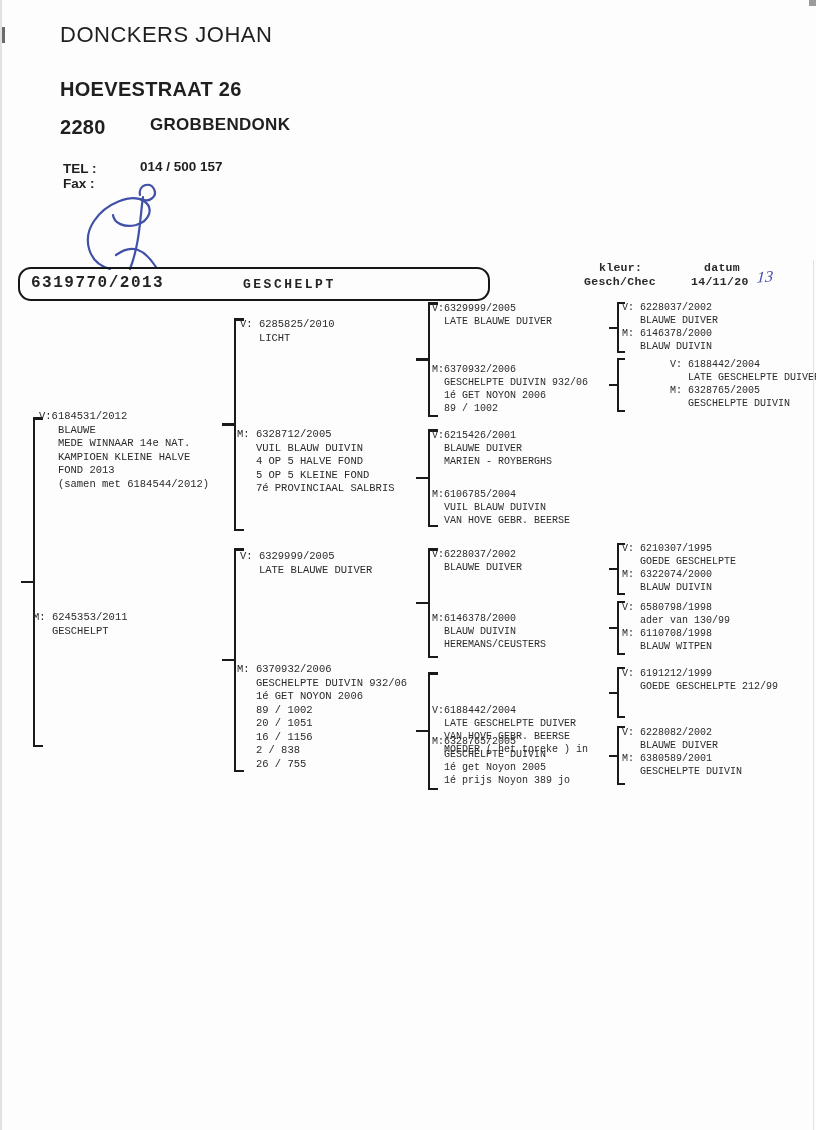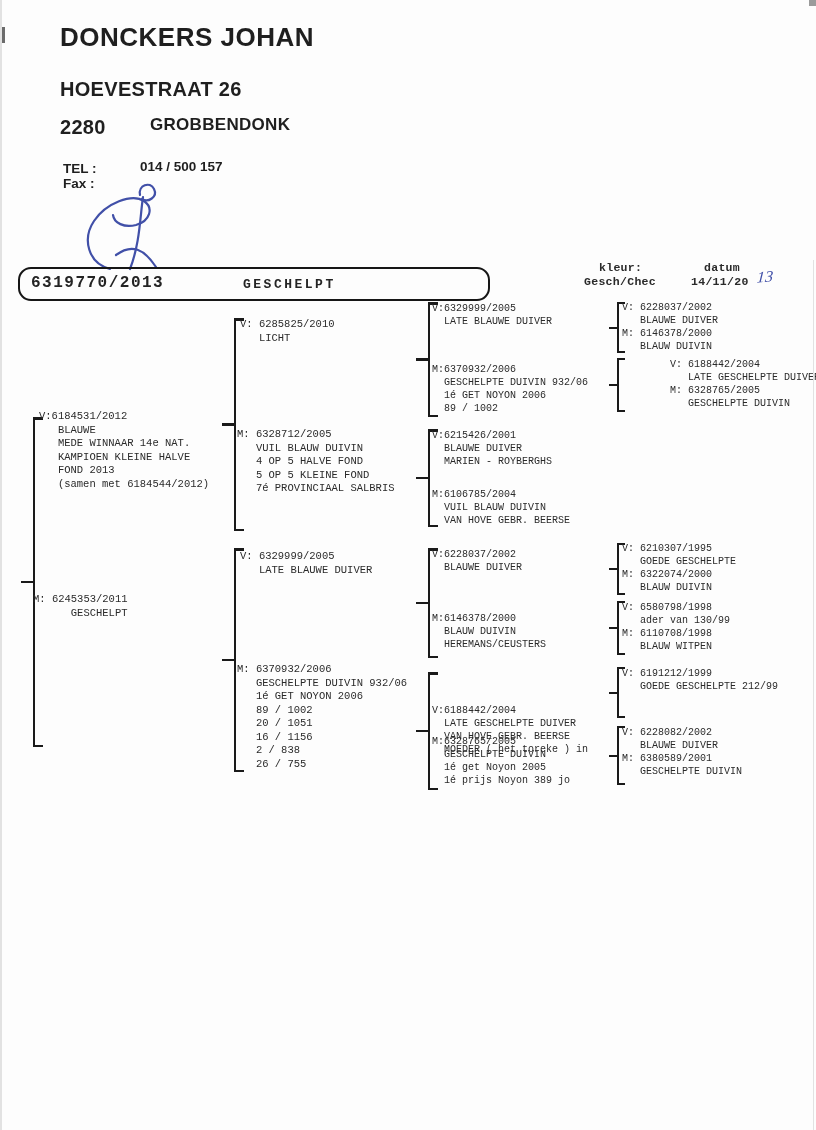--- a/index.html
+++ b/index.html
@@ -3,21 +3,21 @@
 <meta charset="utf-8">
 <style>
   html,body{margin:0;padding:0;background:#e8e8e8;}
   #page{
     position:relative;width:816px;height:1130px;background:#fdfdfd;
     overflow:hidden;font-family:"Liberation Sans",sans-serif;color:#1f1f1f;
     box-shadow:0 0 4px rgba(0,0,0,.25);
   }
   .abs{position:absolute;}
   
-  .owner-name{font-size:26px;font-weight:bold;letter-spacing:.5px;}
+  .owner-name{font-size:22px;font-weight:normal;letter-spacing:.5px;}
   .h2{font-size:20px;font-weight:bold;letter-spacing:.3px;}
   .h3{font-size:13.5px;font-weight:bold;}
   
   .ringbox{border:2.5px solid #161616;border-radius:13px;width:468px;height:30px;}
   .mono{font-family:"Liberation Mono","DejaVu Sans Mono",monospace;}
   .ringnr{font-size:16px;font-weight:bold;letter-spacing:1.5px;color:#242424;}
   .ringcolor{font-size:13px;font-weight:bold;letter-spacing:2.5px;color:#242424;}
   .stamp{font-size:11.5px;font-weight:bold;color:#2a2a2a;letter-spacing:.3px;white-space:pre;}
   .hand{font-family:"Liberation Serif",serif;font-style:italic;font-size:16px;color:#4150a8;
         transform:skewX(-10deg) rotate(-6deg);display:inline-block;}
@@ -74,21 +74,21 @@
       <i class="a-top"></i>
       <i class="a-bot"></i>
       <i class="tick"></i>
     </div>
   <div class="abs node" style="left:39px;top:410px;">V:6184531/2012
    BLAUWE
    MEDE WINNAAR 14e NAT.
    KAMPIOEN KLEINE HALVE
    FOND 2013
    (samen met 6184544/2012)</div>
-  <div class="abs node" style="left:33px;top:593px;text-align:right;">M: 6245353/2011
+  <div class="abs node" style="left:33px;top:611px;">M: 6245353/2011
    GESCHELPT</div>
 
   <div class="brk" style="left:234px;top:318px;height:213px;">
       <i class="a-top"></i>
       <i class="a-bot"></i>
       <i class="tick"></i>
     </div>
   <div class="abs node" style="left:240px;top:318px;">V: 6285825/2010
    LICHT</div>
   <div class="abs node" style="left:237px;top:428px;">M: 6328712/2005

